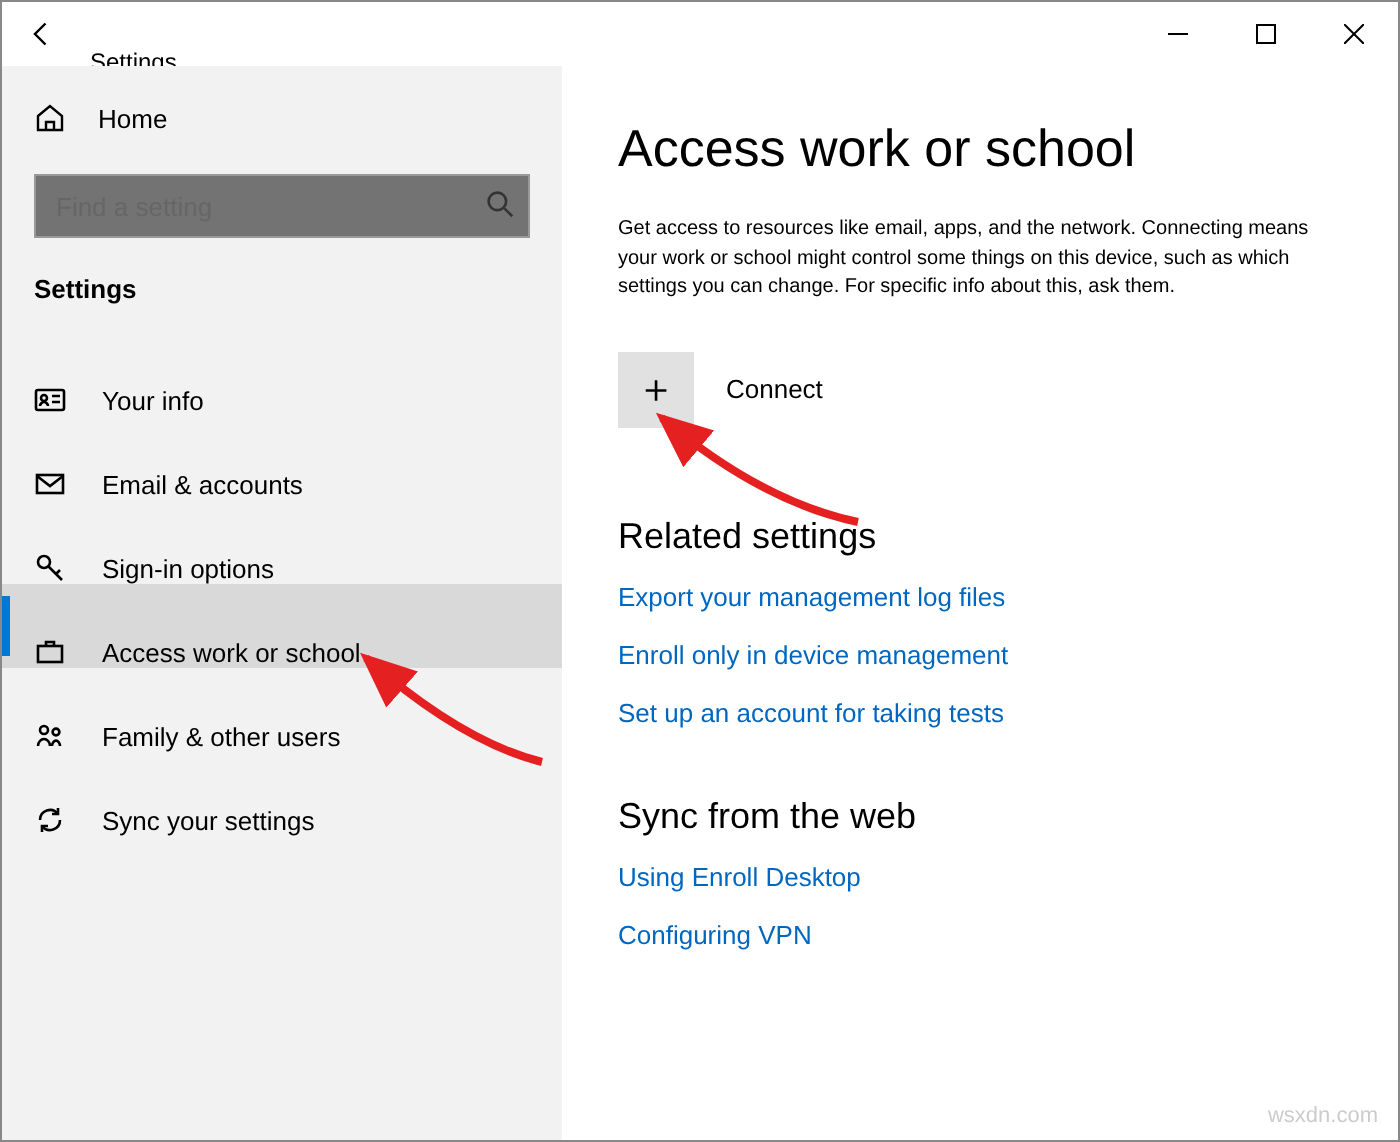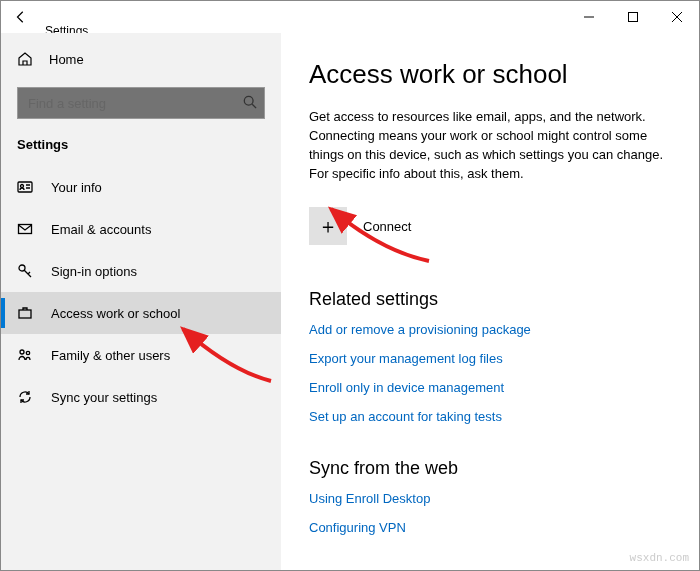--- a/index.html
+++ b/index.html
@@ -12,33 +12,33 @@
   .container { display: flex; height: calc(571px - 32px); }
   .sidebar { width: 280px; background: #f2f2f2; padding-top: 8px; display: flex; flex-direction: column; }
   .home-row { display: flex; align-items: center; height: 36px; padding: 0 16px; gap: 16px; }
   .home-icon { width: 16px; height: 16px; stroke: #000; fill: none; stroke-width: 1.2; }
   .search-wrap { margin: 10px 16px 18px 16px; position: relative; }
   .search { width: 100%; height: 32px; border: 1px solid #999; background: #737373; padding: 0 30px 0 10px; font-size: 13px; outline: none; }
   .search::placeholder { color: #666; }
   .search-icon { position: absolute; right: 8px; top: 8px; width: 14px; height: 14px; stroke: #333; fill: none; stroke-width: 1.5; }
   .section-title { font-weight: 600; font-size: 13px; padding: 0 16px 14px 16px; }
   .nav { display: flex; flex-direction: column; }
-  .nav-item { display: flex; align-items: center; height: 42px; padding: 0 16px 0 16px; gap: 18px; position: relative; cursor: default; }
+  .nav-item { display: flex; align-items: flex-end; height: 42px; padding: 0 16px 0 16px; gap: 18px; position: relative; cursor: default; }
   .nav-item .nicon { width: 16px; height: 16px; stroke: #000; fill: none; stroke-width: 1.3; flex-shrink: 0; }
   .nav-item.selected { background: #d9d9d9; }
   .nav-item.selected::before { content: ""; position: absolute; left: 0; top: 6px; bottom: 6px; width: 4px; background: #0078d4; }
   .main { flex: 1; padding: 26px 34px 10px 28px; overflow: hidden; }
   h1 { font-size: 26px; font-weight: 400; margin-bottom: 18px; }
-  .desc { font-size: 13px; color: #000; line-height: 1.45; margin-bottom: 24px; }
+  .desc { font-size: 10px; color: #000; line-height: 1.45; margin-bottom: 24px; }
   .connect-row { display: flex; align-items: center; gap: 16px; margin-bottom: 44px; }
   .plus-btn { width: 38px; height: 38px; background: #e1e1e1; display: flex; align-items: center; justify-content: center; font-size: 20px; font-weight: 300; }
   h2 { font-size: 18px; font-weight: 400; margin-bottom: 12px; }
   .linklist { display: flex; flex-direction: column; gap: 14px; margin-bottom: 34px; }
   .linklist a { color: #0067c0; text-decoration: none; font-size: 13px; }
-  .watermark { position: absolute; bottom: 6px; right: 10px; font-size: 11px; color: #ccc; font-family: Liberation Mono, monospace; }
+  .watermark { position: absolute; bottom: 6px; right: 10px; font-size: 11px; color: #ccc; font-family: Liberation Sans, sans-serif; }
   
   .arrow { position: absolute; pointer-events: none; }
 </style>
 </head>
 <body>
 
 <div class="titlebar">
   <div class="back-btn">
     <svg viewBox="0 0 16 16" width="14" height="14">
         <path d="M10 2 L4 8 L10 14" fill="none" stroke="#000" stroke-width="1.4"></path>
@@ -142,21 +142,20 @@
 
     <div class="connect-row">
       <div class="plus-btn">
         <span>＋</span>
       </div>
       <span>Connect</span>
     </div>
 
     <h2>Related settings</h2>
     <div class="linklist">
-      <a href="#">Add or remove a provisioning package</a>
       <a href="#">Export your management log files</a>
       <a href="#">Enroll only in device management</a>
       <a href="#">Set up an account for taking tests</a>
     </div>
 
     <h2>Sync from the web</h2>
     <div class="linklist">
       <a href="#">Using Enroll Desktop</a>
       <a href="#">Configuring VPN</a>
     </div>

